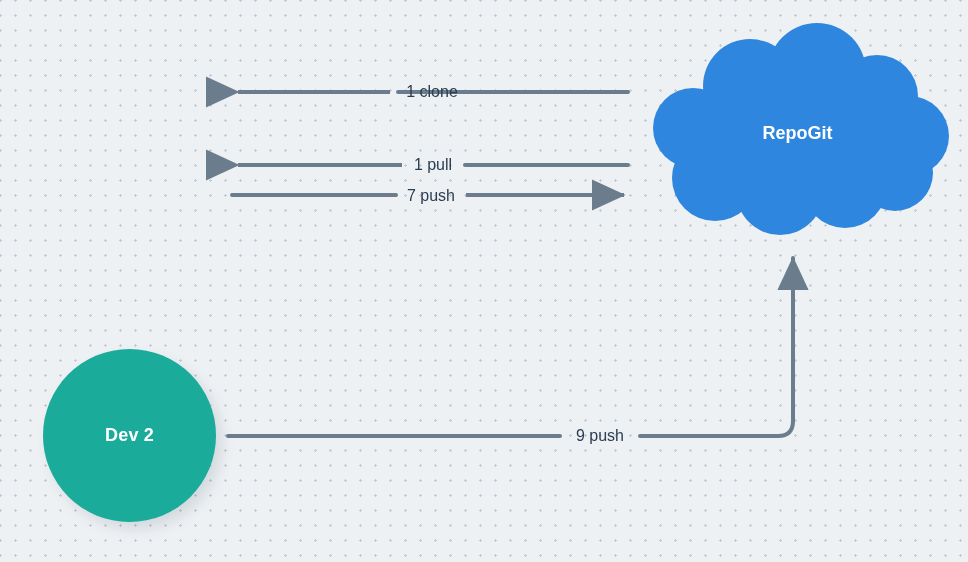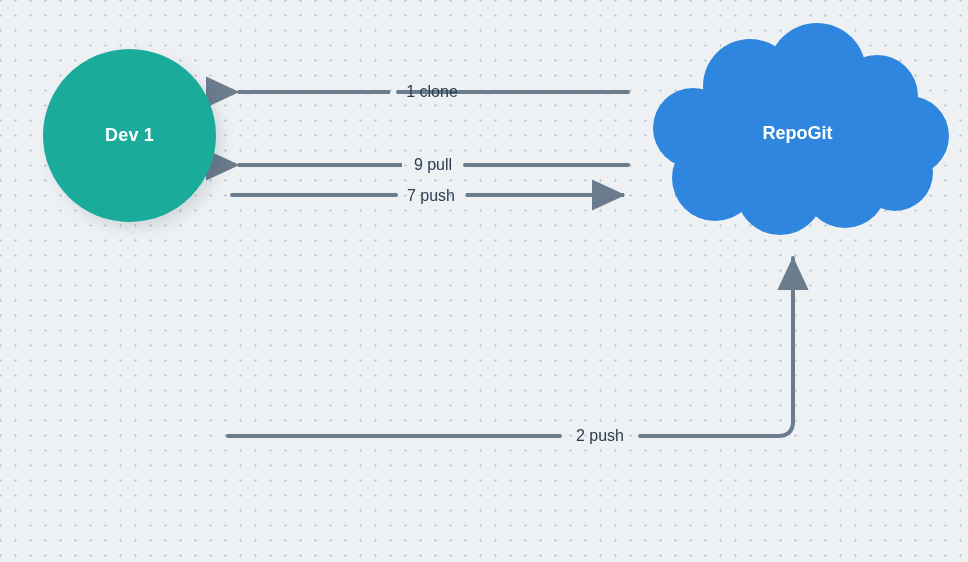--- a/index.html
+++ b/index.html
@@ -137,30 +137,30 @@
     </g>
 
     <g>
       <line x1="228" y1="436" x2="560" y2="436" stroke="#6b7c8d" stroke-width="4" stroke-linecap="round"></line>
       <path d="M 640,436 L 778,436 Q 793,436 793,421 L 793,258" fill="none" stroke="#6b7c8d" stroke-width="4" stroke-linecap="round" marker-end="url(#arrow-end)"></path>
     </g>
   </svg>
 
   <div class="edge-label" style="left:432px; top:92px;">1 clone</div>
 
-  <div class="edge-label" style="left:433px; top:165px;">9 pull</div>
+  <div class="edge-label" style="left:433px; top:165px;">1 pull</div>
 
   <div class="edge-label" style="left:431px; top:196px;">7 push</div>
 
-  <div class="edge-label" style="left:600px; top:436px;">2 push</div>
+  <div class="edge-label" style="left:600px; top:436px;">9 push</div>
 
-  <div id="dev1" class="node-circle">
-    <span class="node-label">Dev 1</span>
+
+  <div id="dev2" class="node-circle">
+    <span class="node-label">Dev 2</span>
   </div>
-
 
   <div class="cloud-node">
     <svg viewBox="0 0 305 210" xmlns="http://www.w3.org/2000/svg">
       <g filter="none">
 
         <g fill="#2e86de">
 
           <circle cx="105" cy="58" r="47"></circle>
           <circle cx="172" cy="44" r="49"></circle>
           <circle cx="232" cy="68" r="41"></circle>

